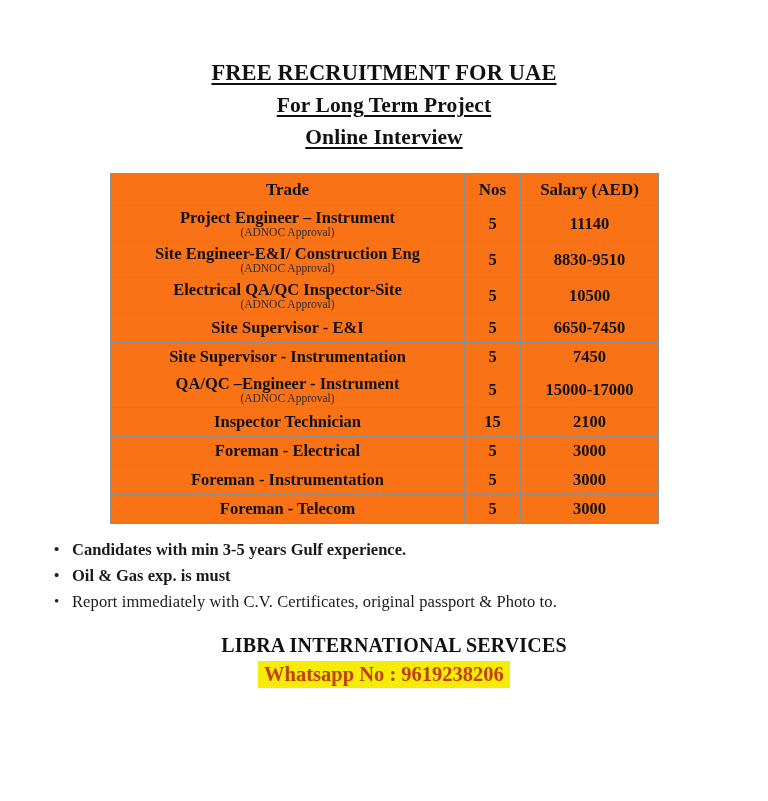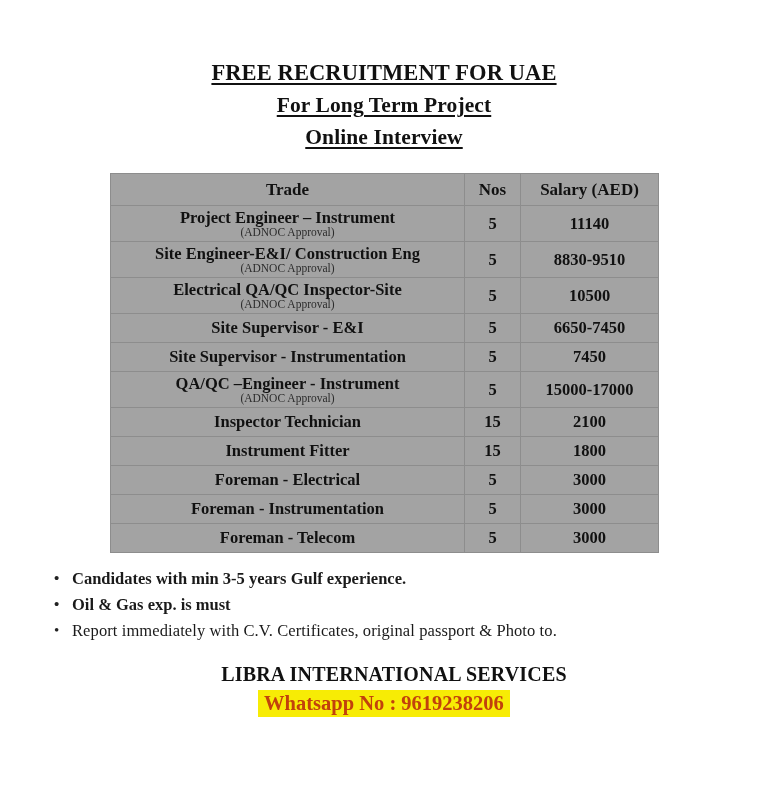--- a/index.html
+++ b/index.html
@@ -55,21 +55,21 @@
   table.jobs {
     border-collapse: collapse;
     width: 548px;
     table-layout: fixed;
   }
   table.jobs td, table.jobs th {
     border: 1px solid #8d8d8d;
     padding: 0;
     vertical-align: middle;
     text-align: center;
-    background: #a3a3a3;
+    background: #f97316;
   }
   col.c-trade  { width: 354px; }
   col.c-nos    { width: 56px;  }
   col.c-salary { width: 138px; }
 
   table.jobs th {
     font-weight: bold;
     font-size: 17px;
     height: 31px;
     line-height: 31px;
@@ -204,25 +204,20 @@
             <td class="trade"><span>QA/QC –Engineer - Instrument</span><span class="sub">(ADNOC Approval)</span></td>
             <td class="nos">5</td>
             <td class="salary">15000-17000</td>
           </tr>
           <tr class="single">
             <td class="trade"><span>Inspector Technician</span></td>
             <td class="nos">15</td>
             <td class="salary">2100</td>
           </tr>
           <tr class="single">
-            <td class="trade"><span>Instrument Fitter</span></td>
-            <td class="nos">15</td>
-            <td class="salary">1800</td>
-          </tr>
-          <tr class="single">
             <td class="trade"><span>Foreman - Electrical</span></td>
             <td class="nos">5</td>
             <td class="salary">3000</td>
           </tr>
           <tr class="single">
             <td class="trade"><span>Foreman - Instrumentation</span></td>
             <td class="nos">5</td>
             <td class="salary">3000</td>
           </tr>
           <tr class="single">

